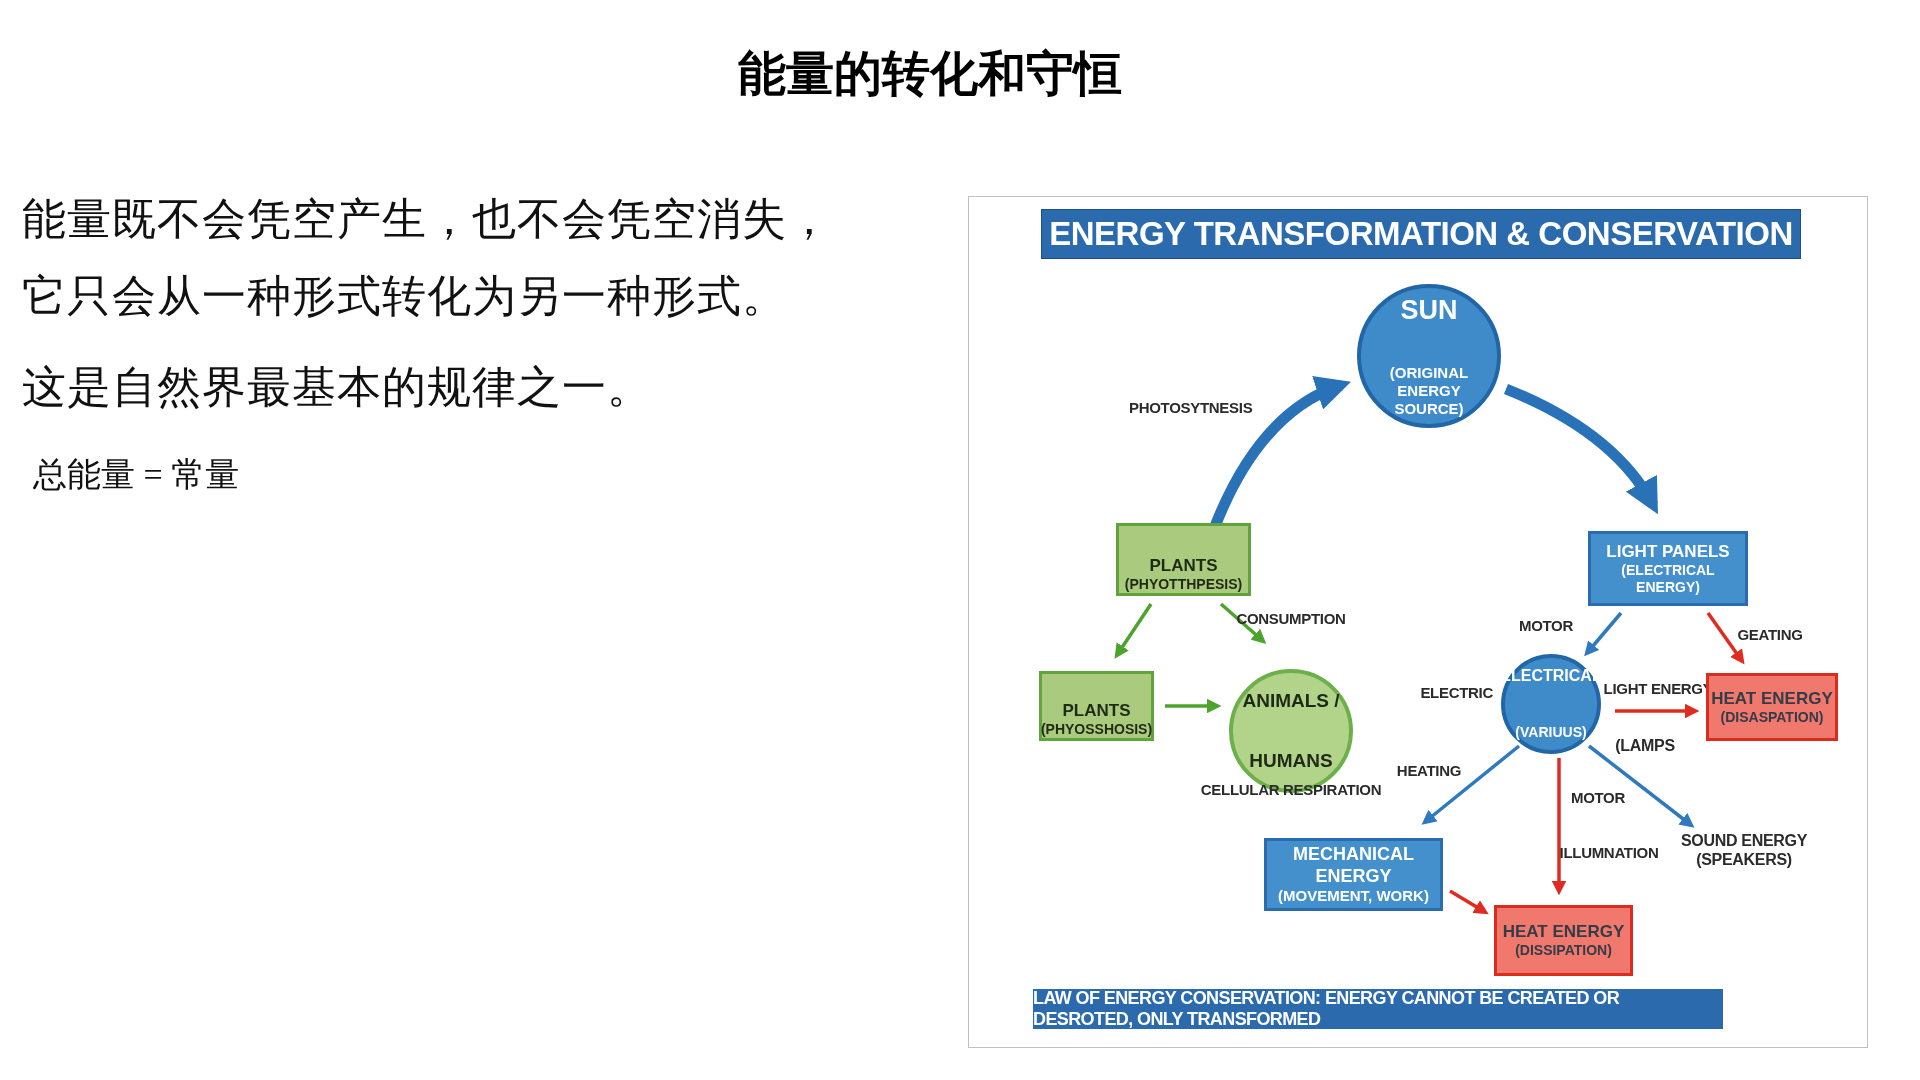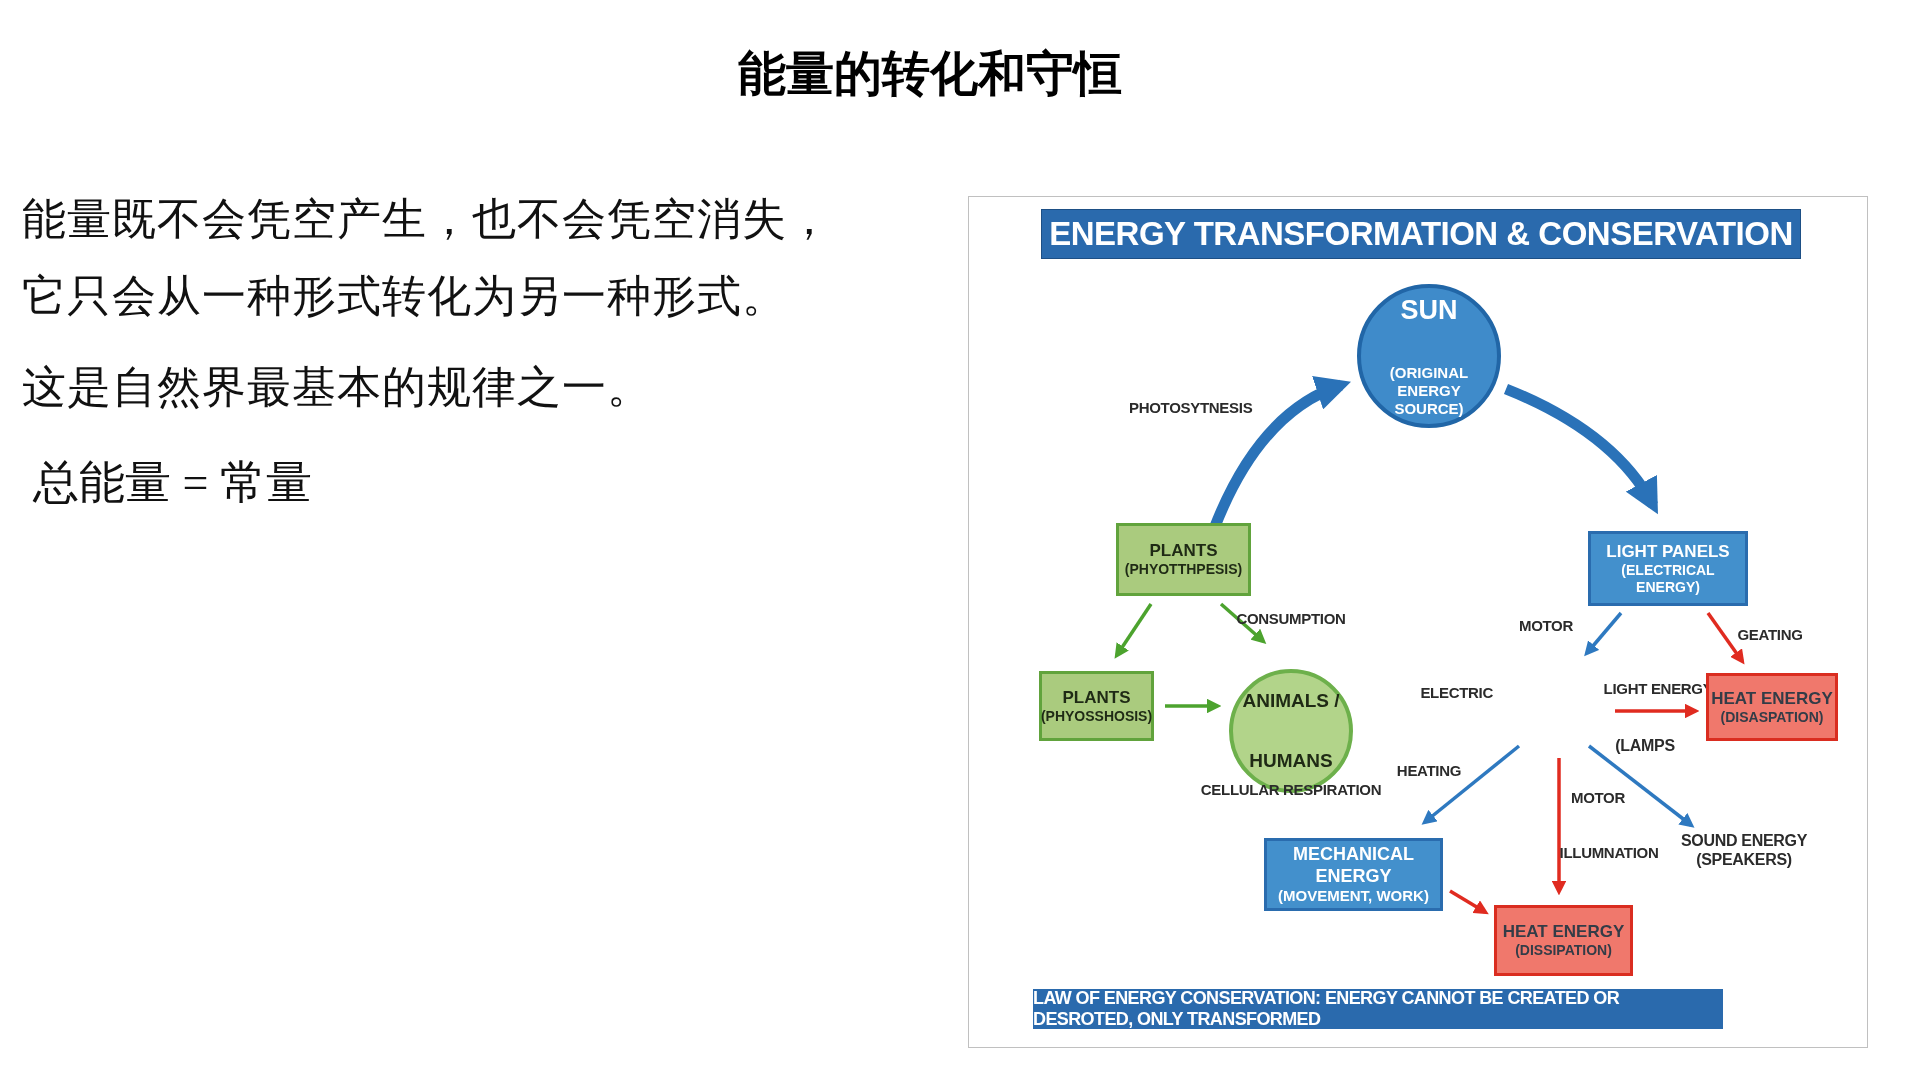--- a/index.html
+++ b/index.html
@@ -5,21 +5,21 @@
   * { margin:0; padding:0; box-sizing:border-box; }
   html,body { width:1920px; height:1080px; background:#ffffff; overflow:hidden;
               font-family:"Liberation Sans", sans-serif; }
   .abs { position:absolute; }
 
   
   .page-title { left:0; top:42px; width:1860px; text-align:center;
                 font-size:48px; font-weight:700; color:#000; }
   .body-line  { left:22px; font-size:44px; color:#111; letter-spacing:1px; }
   .bl1 { top:190px; } .bl2 { top:267px;text-align:right; } .bl3 { top:358px; }
-  .formula { left:33px; top:452px; font-size:46px; color:#111;
+  .formula { left:33px; top:452px; font-size:34px; color:#111;
              font-family:"Liberation Serif", serif; }
 
   
   .panel { left:968px; top:196px; width:900px; height:852px;
            background:#ffffff; border:1px solid #c0c0c0; }
   .panel .abs { position:absolute; }
 
   .banner { background:#2a6aad; color:#fff; font-weight:700;
             display:flex; align-items:center; justify-content:center; }
   .banner-top { left:72px; top:12px; width:760px; height:50px;
@@ -28,21 +28,21 @@
                    font-size:18px; letter-spacing:-0.6px; }
 
   .node { display:flex; flex-direction:column; align-items:center;
           justify-content:center; text-align:center; line-height:1.18; }
   .node .nt { font-weight:700; }
   .node .ns { font-weight:700; }
 
   .circle { border-radius:50%;gap:38px; }
   .blue-node  { background:#4390cc; border:3px solid #2a6cae; color:#fff; }
   .blue-circ  { background:#3f8bca; border:4px solid #2166a7; color:#fff; }
-  .green-node { background:#aacb7e; border:3px solid #61a33c; color:#1f2a15; }
+  .green-node { background:#aacb7e; border:3px solid #61a33c; color:#1f2a15;justify-content:flex-end; }
   .green-circ { background:#b2d48a; border:4px solid #6db04b; color:#1f2a15; }
   .red-node   { background:#f0786c; border:3px solid #da2d20; color:#333c47; }
 
   .sun        { left:388px; top:87px;  width:144px; height:144px; }
   .sun .nt    { font-size:27px; }  .sun .ns { font-size:15px; width:96px; }
   .electrical { left:532px; top:457px; width:100px; height:100px; }
   .electrical .nt { font-size:16px; } .electrical .ns { font-size:14px; }
   .animals    { left:260px; top:472px; width:124px; height:124px; }
   .animals .nt, .animals .ns { font-size:19px; }
 
@@ -141,20 +141,24 @@
   <div class="abs lbl lbl-cell">CELLULAR RESPIRATION</div>
 
   <div class="abs node box blue-node solar">
     <div class="nt">LIGHT PANELS</div>
     <div class="ns">(ELECTRICAL ENERGY)</div>
   </div>
 
   <div class="abs lbl lbl-motor1">MOTOR</div>
   <div class="abs lbl lbl-geat">GEATING</div>
 
+  <div class="abs node circle blue-circ electrical">
+    <div class="nt">ELECTRICAL</div>
+    <div class="ns">(VARIUUS)</div>
+  </div>
 
   <div class="abs lbl lbl-elec">ELECTRIC</div>
   <div class="abs lbl lbl-light">LIGHT ENERGY</div>
   <div class="abs lbl lbl-lamps">(LAMPS</div>
   <div class="abs lbl lbl-heatg">HEATING</div>
   <div class="abs lbl lbl-motor2">MOTOR</div>
   <div class="abs lbl lbl-illum">ILLUMNATION</div>
 
   <div class="abs node box red-node heat-top">
     <div class="nt">HEAT ENERGY</div>

